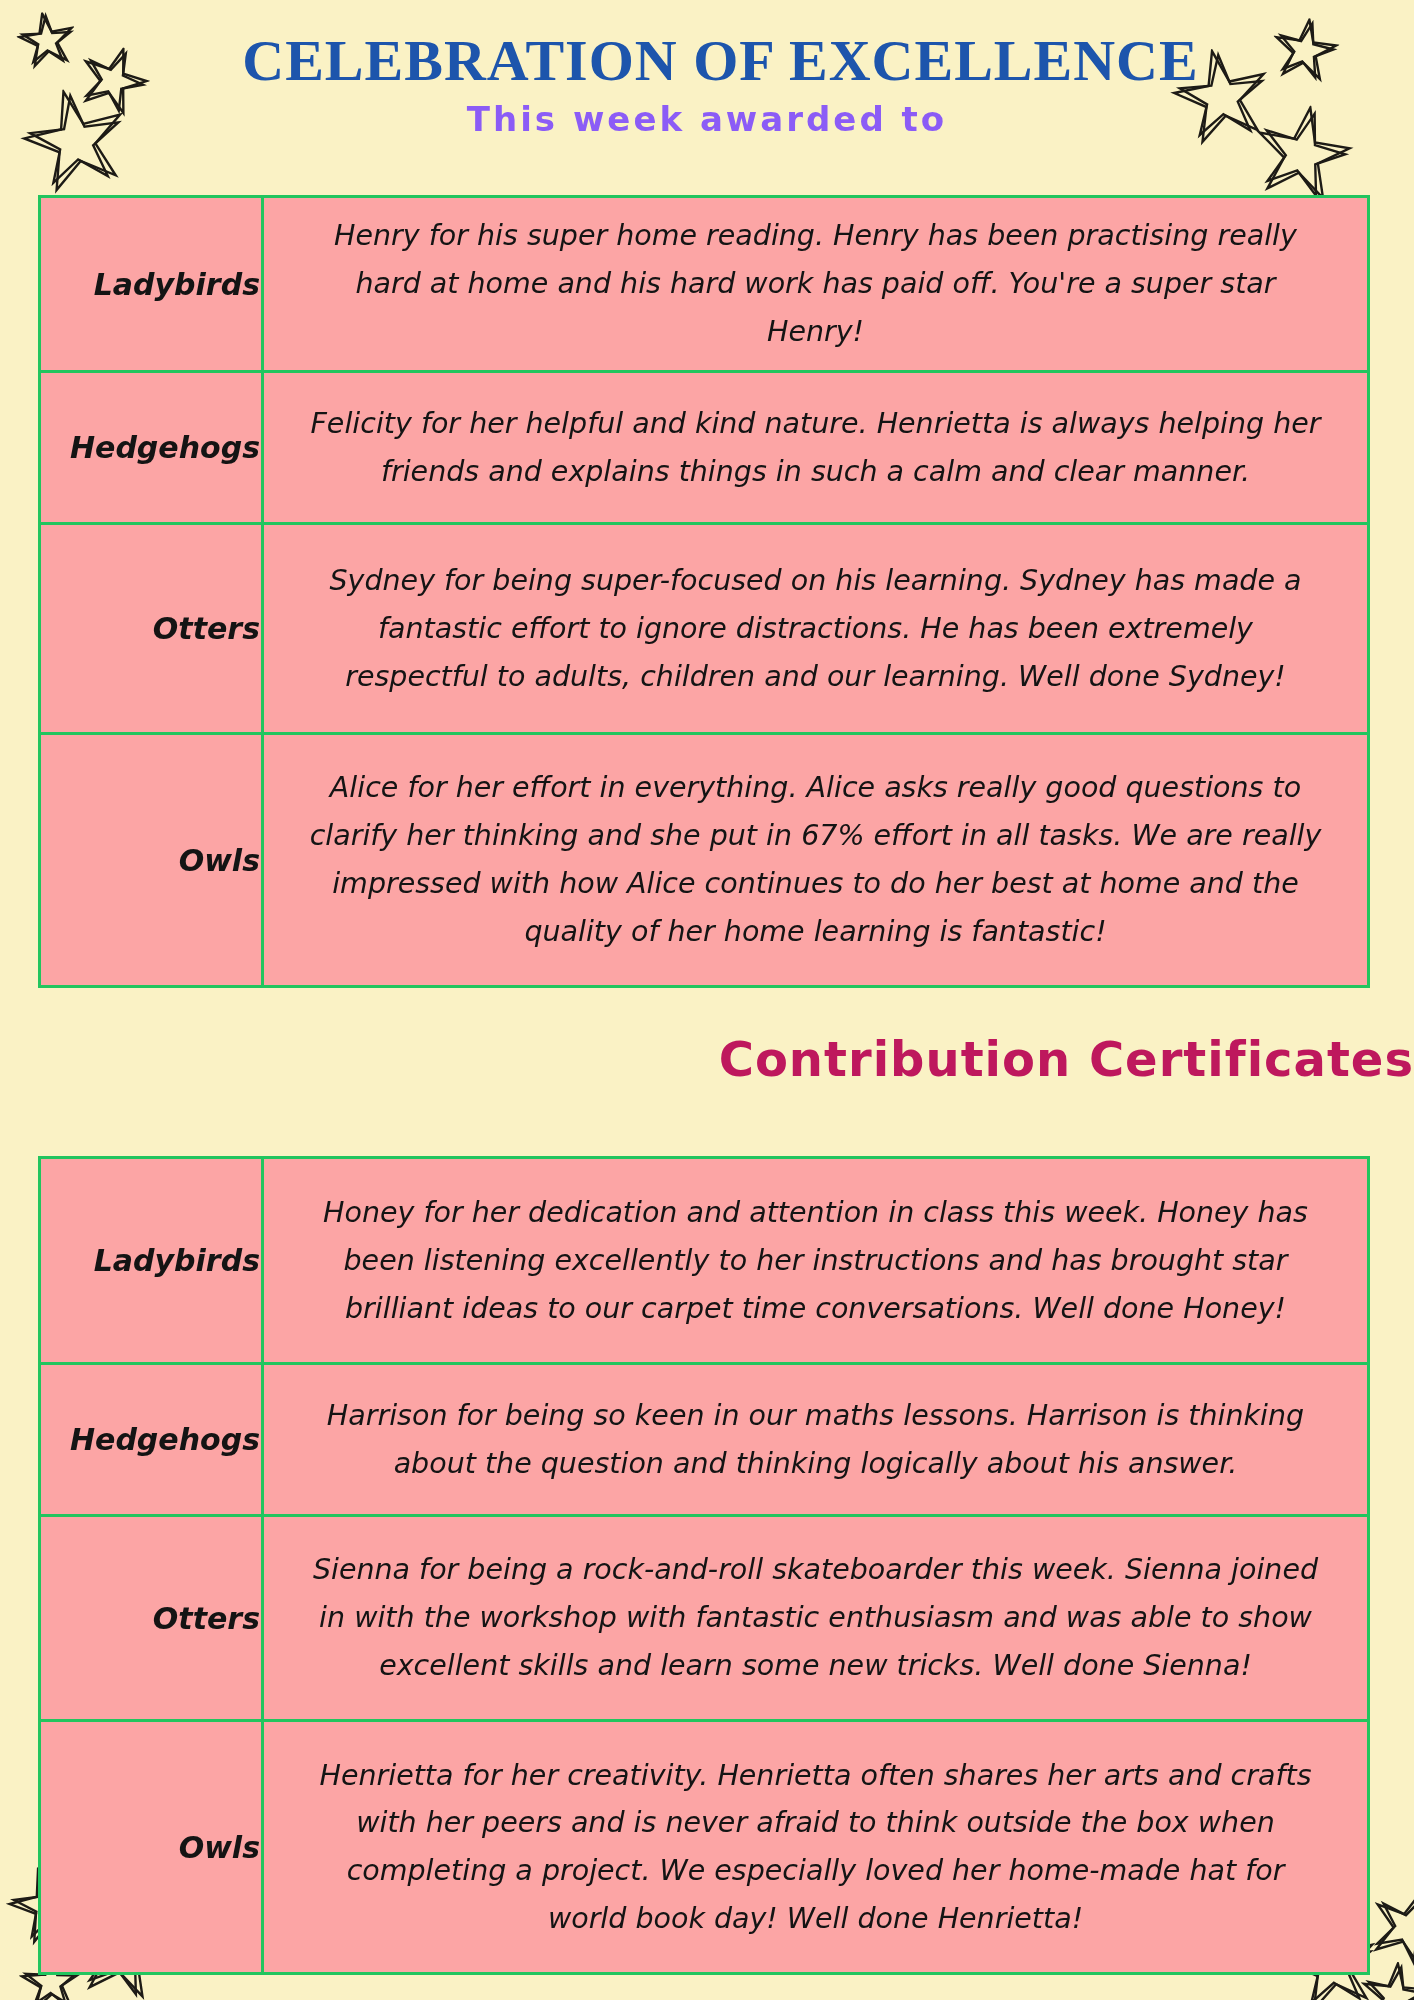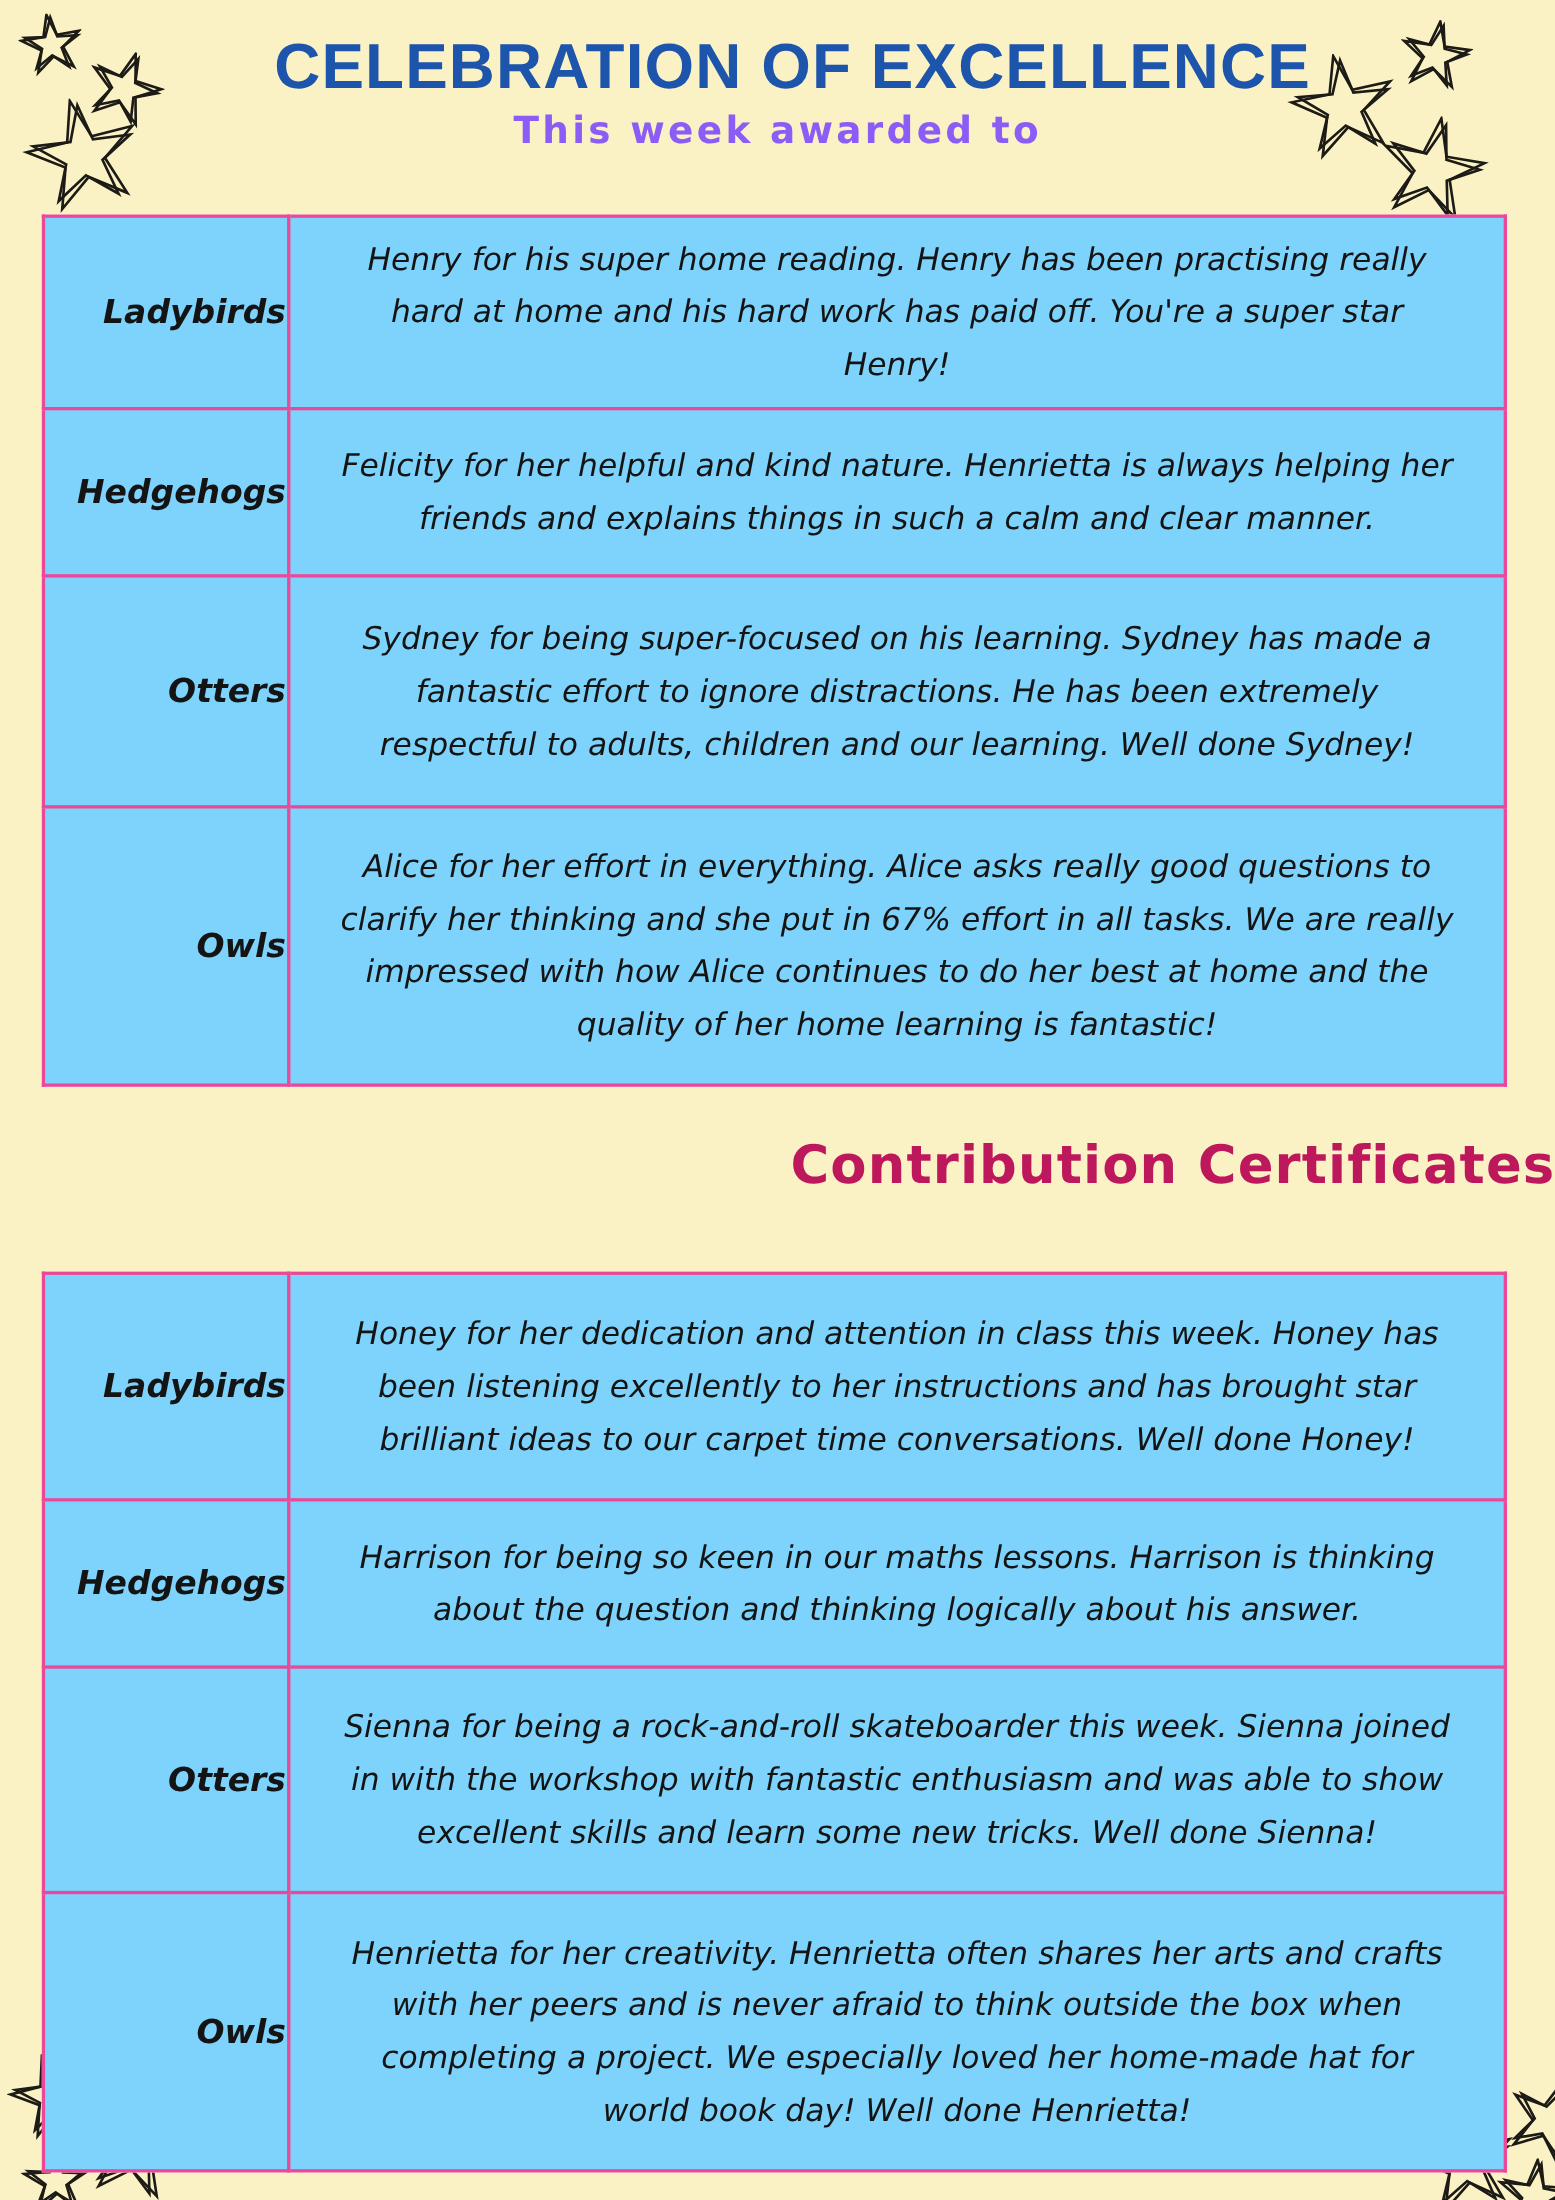--- a/index.html
+++ b/index.html
@@ -15,21 +15,21 @@
 
   
   .header { padding-top:28px; text-align:center; }
   .main-title {
     margin:0;
     font-size:58px;
     font-weight:800;
     letter-spacing:1px;
     line-height:1.15;
     color:#1D55AC;
-    font-family:Liberation Sans, sans-serif;
+    font-family:Liberation Serif, serif;
     padding-left:27px;
   }
   .subtitle {
     margin:4px 0 0 0;
     font-size:34px;
     font-weight:bold;
     letter-spacing:3px;
     line-height:1.2;
     color:#8b5cf6;
   }
@@ -49,23 +49,23 @@
   table.award-table {
     border-collapse:collapse;
     margin:0 44px 0 38px;
     width:1332px;
     table-layout:fixed;
     background:#FFFFFF;
   }
   table.t1 { margin-top:56px; }
   table.t2 { margin-top:69px; }
   .award-table td {
-    border:3px solid #ec4899;
+    border:3px solid #22c55e;
     vertical-align:middle;
-    background:#7dd3fc;
+    background:#fca5a5;
   }
   td.class-cell {
     width:218px;
     text-align:right;
     font-style:italic;
     font-weight:bold;
     font-size:30px;
   }
   td.award-cell {
     text-align:center;

